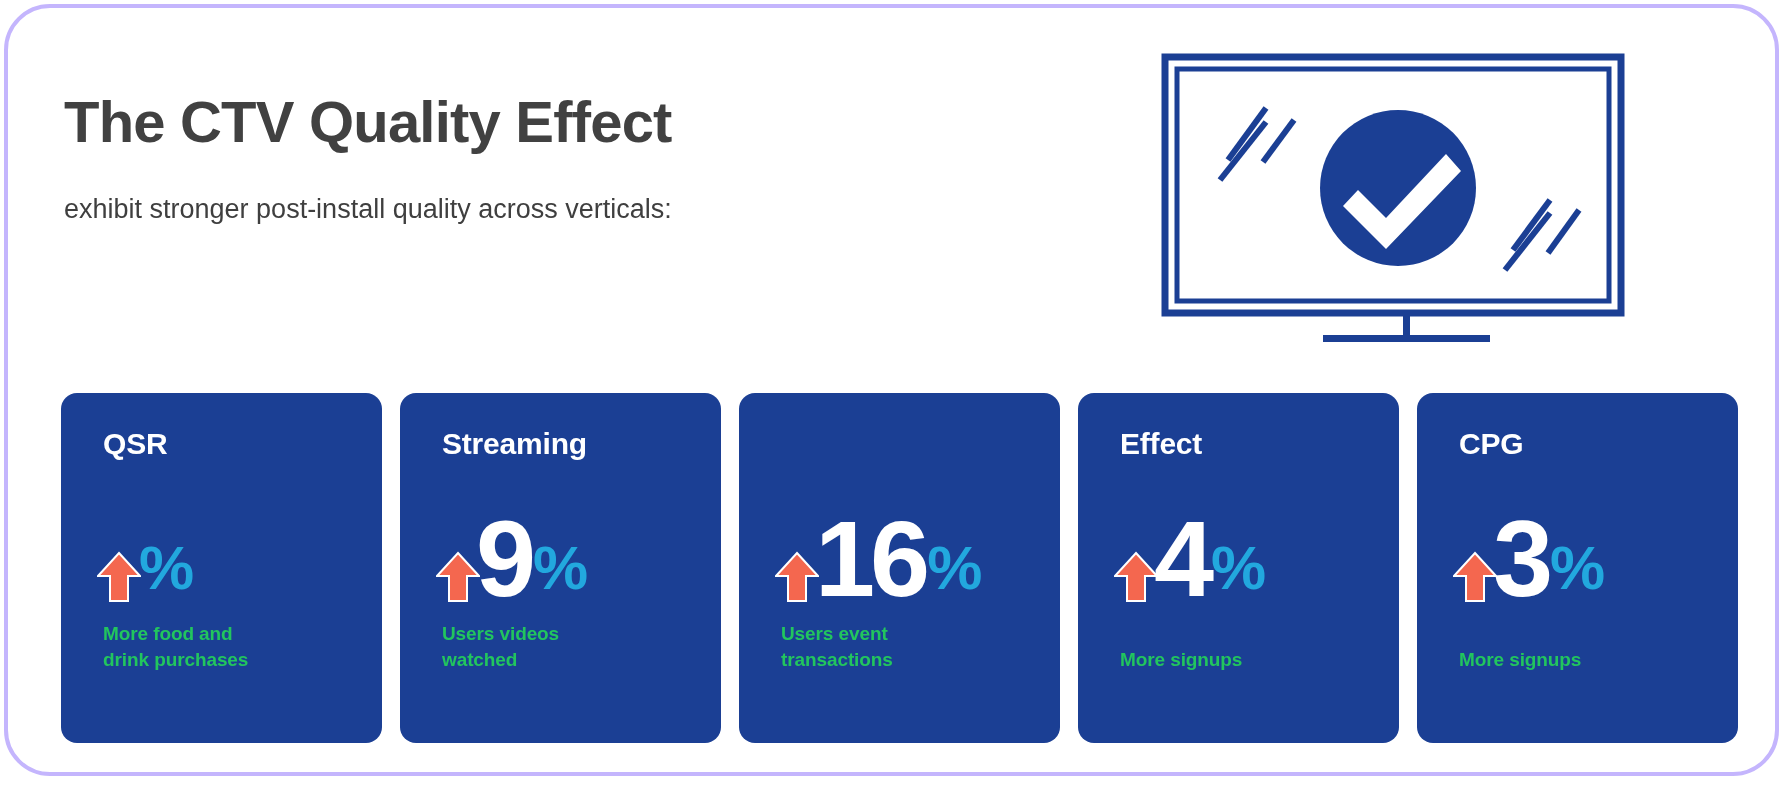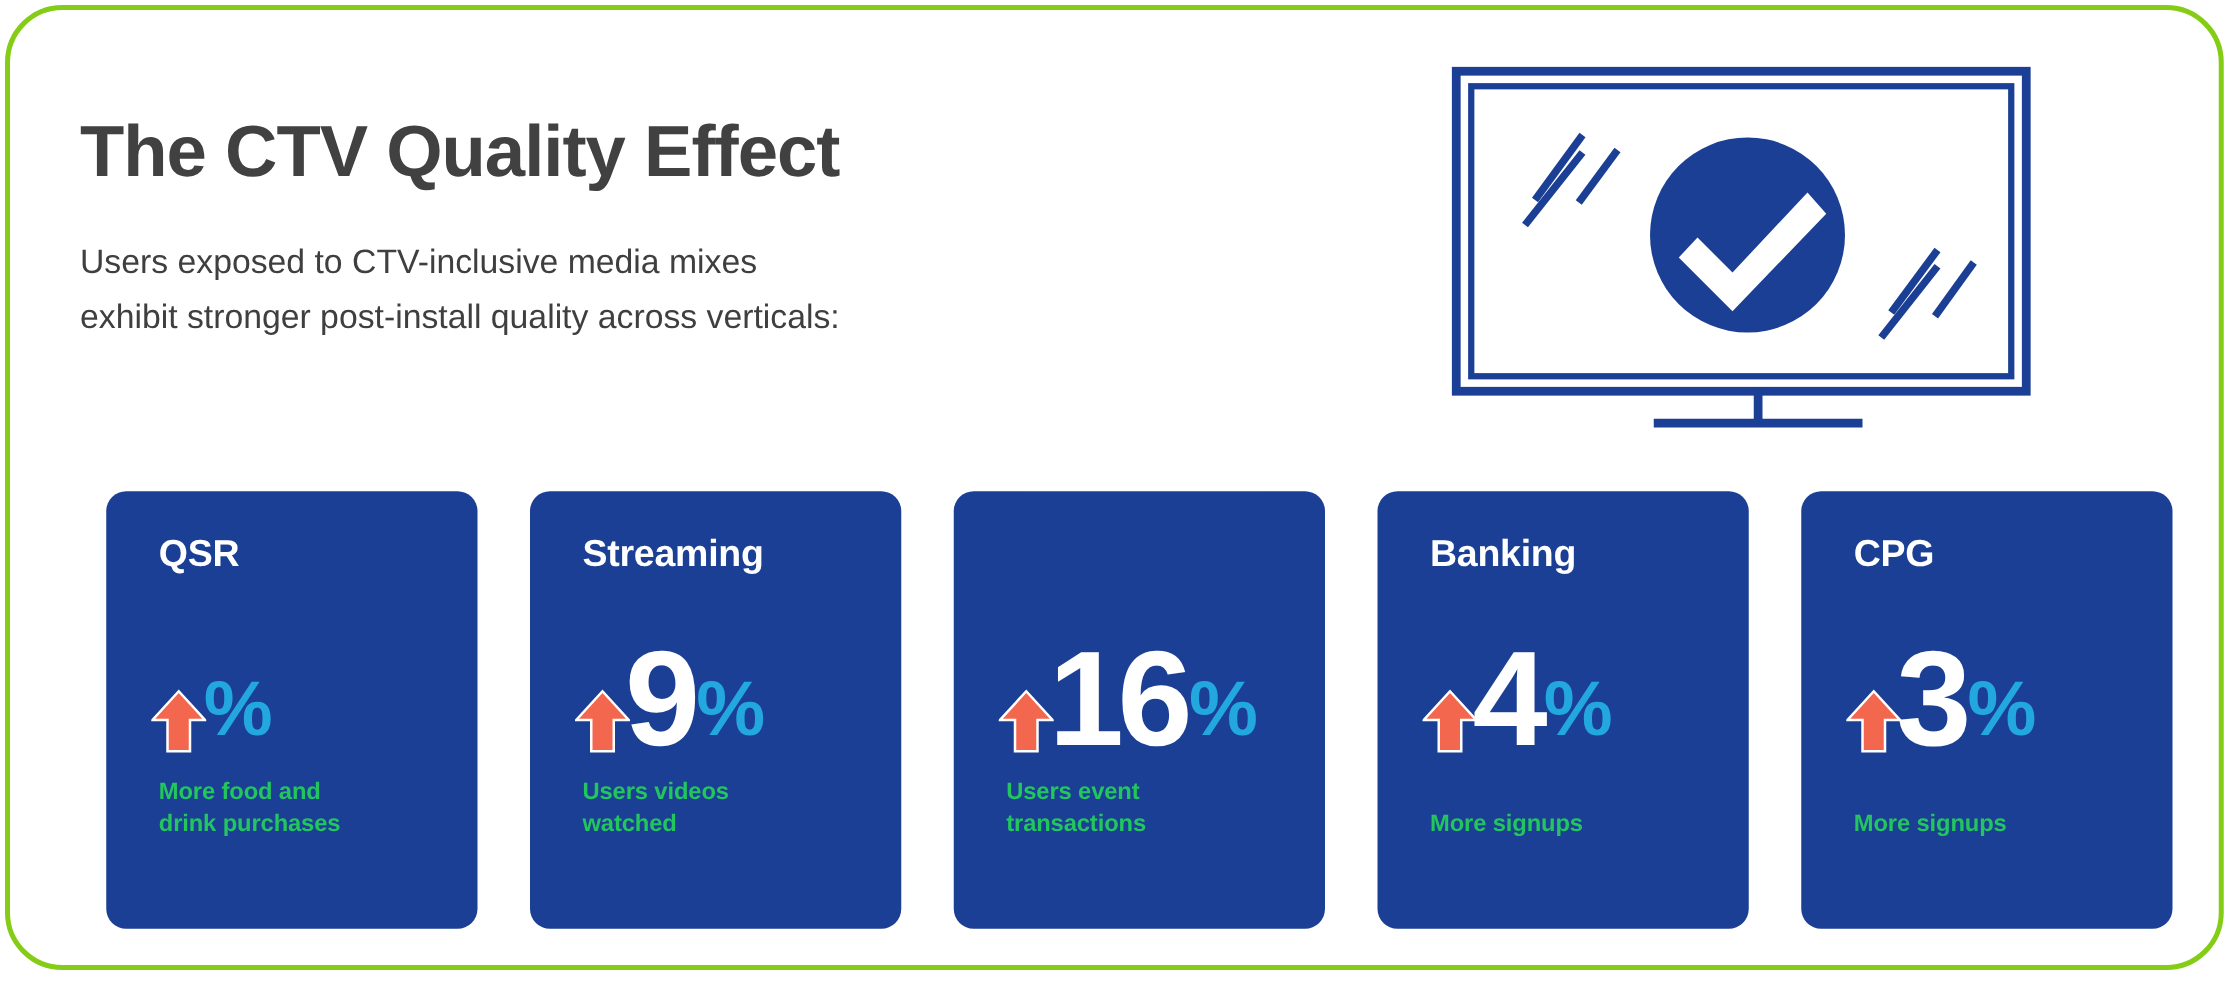--- a/index.html
+++ b/index.html
@@ -20,21 +20,21 @@
     background: #ffffff;
   }
 
   
   .frame {
     position: absolute;
     left: 4px;
     top: 4px;
     width: 1775px;
     height: 772px;
-    border: 4px solid #84cc16;
+    border: 4px solid #c4b5fd;
     border-radius: 46px;
     background: #ffffff;
   }
 
   
   .header {
     position: absolute;
     left: 56px;
     top: 85px;
     width: 920px;
@@ -79,21 +79,20 @@
     gap: 18px;
   }
 
   .card {
     flex: 1 1 0;
     background: #1B3F94;
     border-radius: 16px;
     position: relative;
     padding: 36px 0 0 42px;
     overflow: hidden;
-    margin-left: 24px;
   }
 
   .card-title {
     color: #ffffff;
     font-size: 30px;
     font-weight: bold;
     line-height: 1;
     letter-spacing: -0.2px;
     white-space: nowrap;
   }
@@ -152,21 +151,20 @@
 </style>
 </head>
 <body>
 
 <div id="root">
   <div class="frame">
 
     <div class="header">
       <div class="page-title">The CTV Quality Effect</div>
       <div class="subtitle">
-        <span class="subtitle-line">Users exposed to CTV-inclusive media mixes</span>
         <span class="subtitle-line">exhibit stronger post-install quality across verticals:</span>
       </div>
     </div>
 
     <div class="tv-illustration">
       <svg viewBox="0 0 500 300" xmlns="http://www.w3.org/2000/svg">
 
         <rect x="7" y="7" width="456" height="256" fill="none" stroke="#1B3F94" stroke-width="7"></rect>
 
         <rect x="19" y="19" width="432" height="232" fill="none" stroke="#1B3F94" stroke-width="5"></rect>
@@ -237,21 +235,21 @@
           <span class="stat-number">16</span>
           <span class="stat-percent">%</span>
         </div>
         <div class="card-caption">
           <span class="caption-line">Users event</span>
           <span class="caption-line">transactions</span>
         </div>
       </div>
 
       <div class="card">
-        <div class="card-title">Banking</div>
+        <div class="card-title">Effect</div>
         <div class="stat-row">
           <span class="arrow-icon">
             <svg viewBox="0 0 44 52" xmlns="http://www.w3.org/2000/svg">
               <path d="M22 2 L43 25 L31 25 L31 50 L13 50 L13 25 L1 25 Z" fill="#F4674F" stroke="#ffffff" stroke-width="2"></path>
             </svg>
           </span>
           <span class="stat-number">4</span>
           <span class="stat-percent">%</span>
         </div>
         <div class="card-caption">

